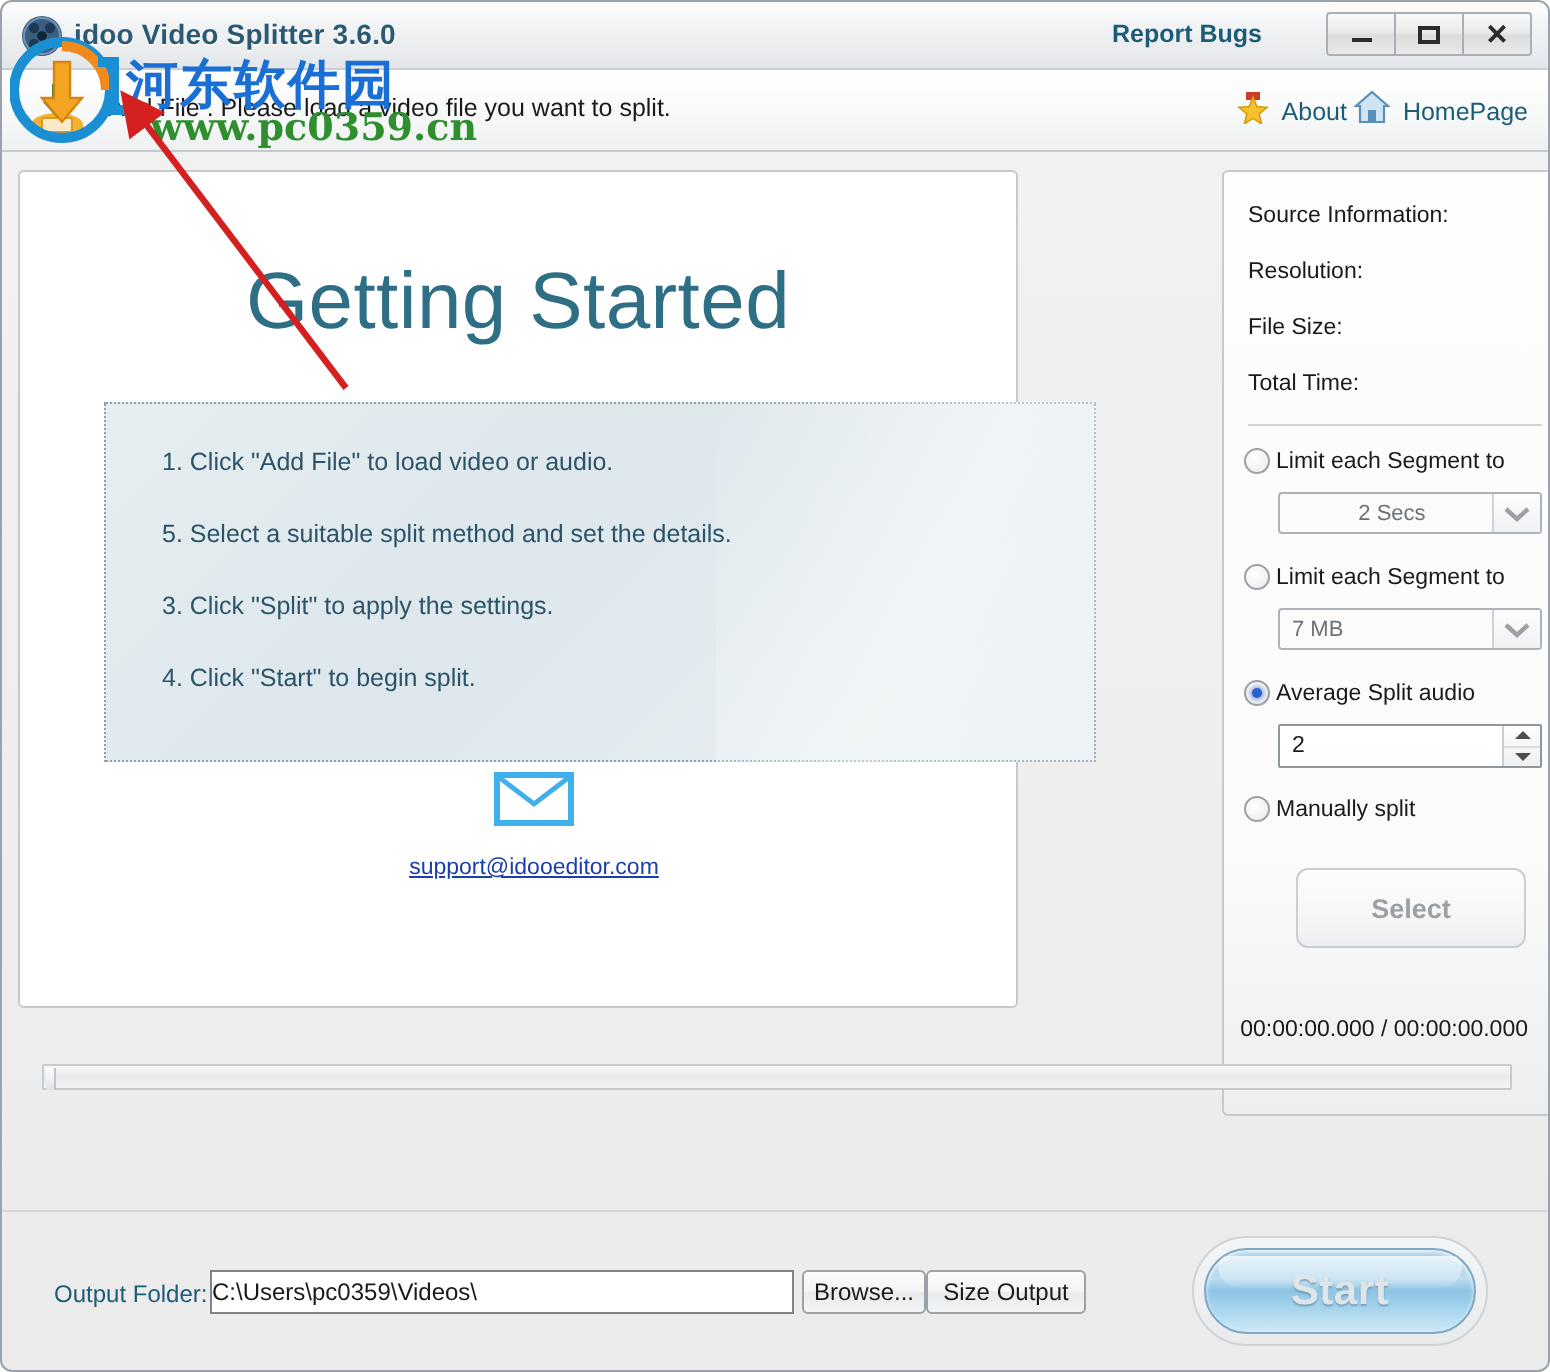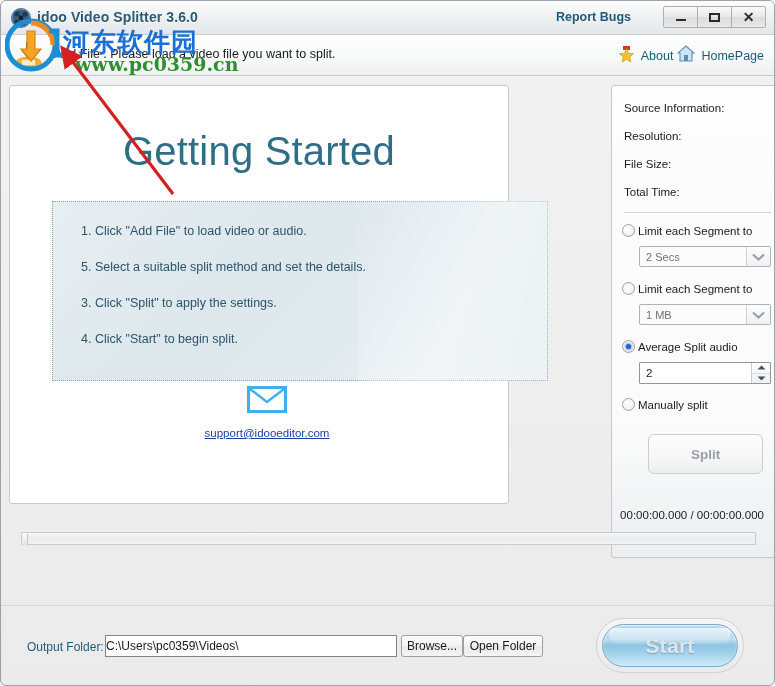--- a/index.html
+++ b/index.html
@@ -358,35 +358,35 @@
     <div class="src-line" style="top:16px;">Source Information:</div>
     <div class="src-line" style="top:44px;">Resolution:</div>
     <div class="src-line" style="top:72px;">File Size:</div>
     <div class="src-line" style="top:100px;">Total Time:</div>
     <div class="divider" style="top:126px;"></div>
 
     <div class="opt" style="top:138px;">
       <span class="radio"></span>
       <span class="olbl">Limit each Segment to</span>
     </div>
-    <div class="combo" style="top:160px;">
+    <div class="combo" style="top:160px;text-align:center;">
       <span class="cval">2 Secs</span>
       <span class="cbtn">
         <svg width="13" height="8" viewBox="0 0 13 8">
             <path d="M1 1.5 L6.5 6.5 L12 1.5" fill="none" stroke="#9aa0a6" stroke-width="2.2"></path>
           </svg>
       </span>
     </div>
 
     <div class="opt" style="top:196px;">
       <span class="radio"></span>
       <span class="olbl">Limit each Segment to</span>
     </div>
     <div class="combo" style="top:218px;">
-      <span class="cval">1 MB</span>
+      <span class="cval">7 MB</span>
       <span class="cbtn">
         <svg width="13" height="8" viewBox="0 0 13 8">
             <path d="M1 1.5 L6.5 6.5 L12 1.5" fill="none" stroke="#9aa0a6" stroke-width="2.2"></path>
           </svg>
       </span>
     </div>
 
     <div class="opt" style="top:254px;">
       <span class="radio on"></span>
       <span class="olbl">Average Split audio</span>
@@ -406,21 +406,21 @@
         </div>
       </span>
     </div>
 
     <div class="opt" style="top:312px;">
       <span class="radio"></span>
       <span class="olbl">Manually split</span>
     </div>
 
     <div class="split-btn">
-      <span>Split</span>
+      <span>Select</span>
     </div>
   </div>
 
   <div class="timecode">00:00:00.000 / 00:00:00.000</div>
 
   <div class="seek-wrap">
     <div class="seek-track">
       <div class="seek-thumb"></div>
     </div>
   </div>
@@ -432,21 +432,21 @@
     
     
   </div>
   <div class="bottom-sep"></div>
 
   <div class="out-label">Output Folder:</div>
   <div class="out-input" placeholder="Choose an output folder">
     <span>C:\Users\pc0359\Videos\</span>
   </div>
   <div class="btn-std" id="browse-btn">Browse...</div>
-  <div class="btn-std" id="openout-btn">Open Folder</div>
+  <div class="btn-std" id="openout-btn">Size Output</div>
 
   <div class="start-btn">
     <div class="start-inner">
       <span>Start</span>
     </div>
   </div>
 
   <svg class="arrow-svg" width="775" height="686">
     <defs>
       <marker id="ahead" markerWidth="7" markerHeight="7" refX="5.5" refY="3.5" orient="auto">

